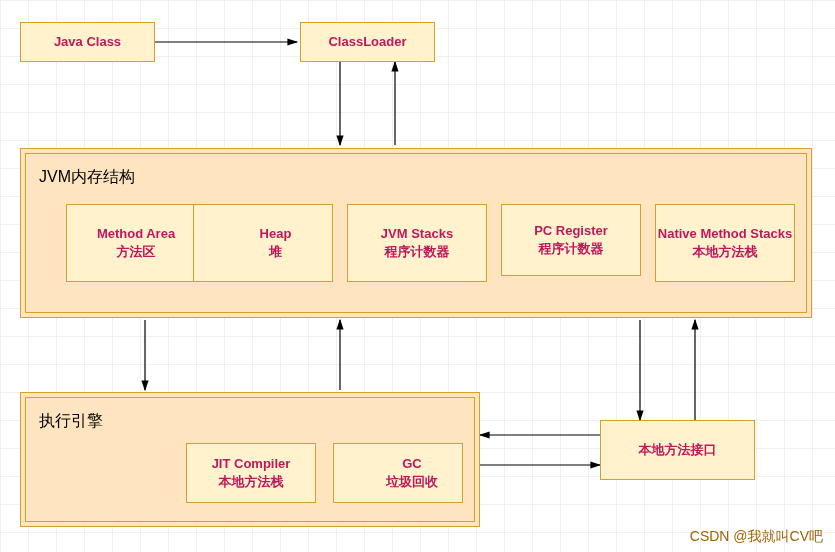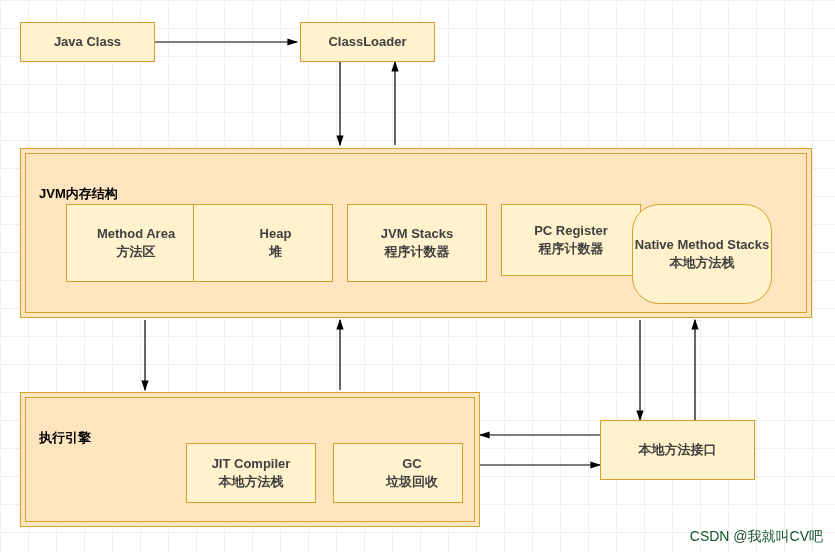--- a/index.html
+++ b/index.html
@@ -18,53 +18,53 @@
   .box {
     position: absolute;
     background: #fff2cc;
     border: 1px solid #d6a02c;
     display: flex;
     flex-direction: column;
     align-items: center;
     justify-content: center;
     text-align: center;
     font-weight: bold;
-    color: #404040;
+    color: #be185d;
     line-height: 1.4;
   }
   .container {
     position: absolute;
     background: #ffe5bf;
     border: 1px solid #d6a02c;
   }
   .container::before {
     content: "";
     position: absolute;
     top: 4px; left: 4px; right: 4px; bottom: 4px;
     border: 1px solid #d6a02c;
     pointer-events: none;
   }
   .container-title {
     position: absolute;
-    top: 36px;
+    top: 18px;
     left: 18px;
-    font-weight: bold;
-    font-size: 13px;
+    font-weight: normal;
+    font-size: 16px;
   }
   svg.arrows {
     position: absolute;
     top: 0; left: 0;
     width: 835px; height: 552px;
     pointer-events: none;
   }
   .watermark {
     position: absolute;
     right: 12px;
     bottom: 6px;
-    color: #14532d;
+    color: #a16207;
     font-size: 14px;
   }
 </style>
 </head>
 <body>
 
 <svg class="arrows">
   <defs>
     <marker id="ah" markerWidth="10" markerHeight="10" refX="8" refY="3" orient="auto" markerUnits="strokeWidth">
       <path d="M0,0 L0,6 L9,3 z" fill="#000"></path>
@@ -107,21 +107,21 @@
     <span>堆</span>
   </div>
   <div class="box" style="left:326px; top:55px; width:140px; height:78px;">
     <span>JVM Stacks</span>
     <span>程序计数器</span>
   </div>
   <div class="box" style="left:480px; top:55px; width:140px; height:72px;">
     <span>PC Register</span>
     <span>程序计数器</span>
   </div>
-  <div class="box" style="left:611px; top:55px; width:140px; height:100px;border-radius:27px;">
+  <div class="box" style="left:634px; top:55px; width:140px; height:78px;">
     <span>Native Method Stacks</span>
     <span>本地方法栈</span>
   </div>
 </div>
 
 <div class="container" style="left:20px; top:392px; width:460px; height:135px;">
   <div class="container-title">执行引擎</div>
 
   <div class="box" style="left:165px; top:50px; width:130px; height:60px;">
     <span>JIT Compiler</span>

